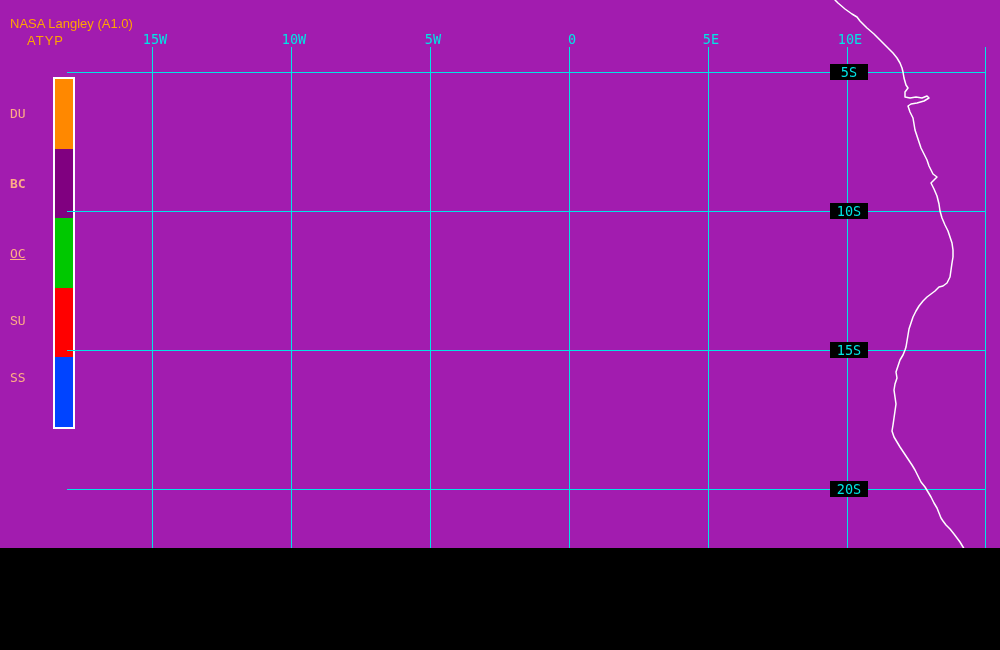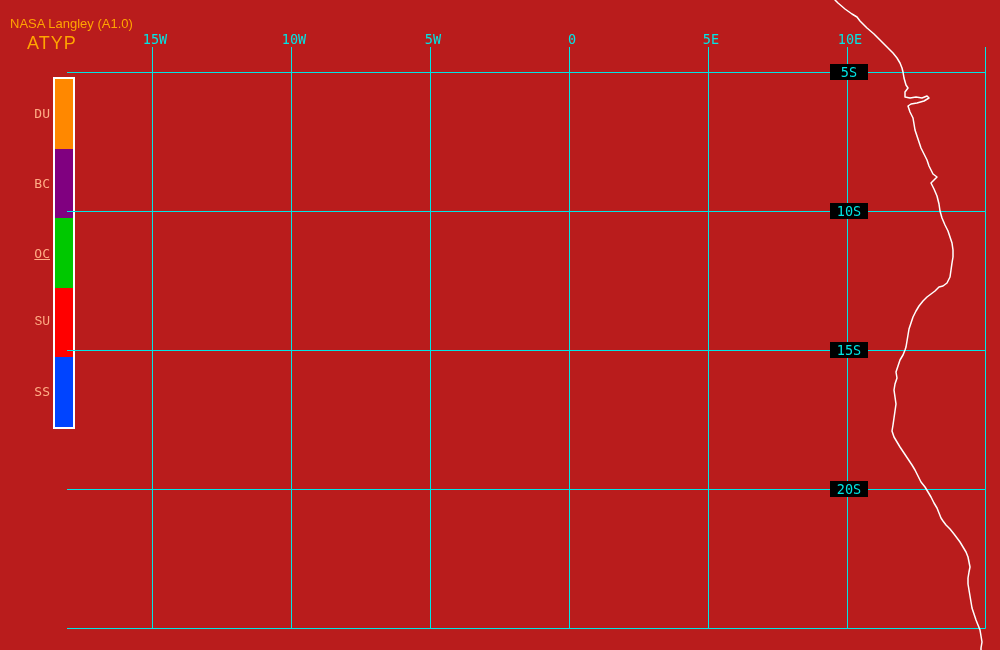--- a/index.html
+++ b/index.html
@@ -1,59 +1,59 @@
 <!DOCTYPE html>
 <html><head>
 <meta charset="utf-8">
 <style>
   html,body { margin:0; padding:0; background:#000; }
   .stage {
-    position:relative; width:1000px; height:650px; background:#b91c1c;
+    position:relative; width:1000px; height:548px; background:#a21caf;
     overflow:hidden; font-family:"DejaVu Sans Mono", monospace;
   }
   .hdr-source {
     position:absolute; left:10px; top:16px;
     font-family:"Liberation Sans", sans-serif; font-size:13px; color:#FFA500;
   }
   .hdr-product {
     position:absolute; left:27px; top:33px;
-    font-family:"Liberation Sans", sans-serif; font-size:18px; color:#FFA500;
+    font-family:"Liberation Sans", sans-serif; font-size:13px; color:#FFA500;
     letter-spacing:1px;
     text-align:center;
   }
   #colorbar {
     position:absolute; left:53px; top:77px; width:18px; height:348px;
     border:2px solid #fff; display:flex; flex-direction:column;
   }
   #colorbar .seg { width:100%; flex:1 1 0; }
   .cb-label {
-    position:absolute; left:10px; width:40px; text-align:right;
+    position:absolute; left:10px; width:40px; 
     font-size:13px; line-height:14px; color:#FFAD85;
     font-family:"DejaVu Sans Mono", monospace;
   }
   #map-svg { position:absolute; left:0; top:0; }
   .caption {
     position:absolute; left:268px; top:634px;
     font-size:13px; letter-spacing:1px; color:#fff; white-space:pre;
     font-family:"DejaVu Sans Mono", monospace;
   }
 </style>
 </head>
 <body>
 
 <div class="stage">
   <div class="hdr-source">NASA Langley (A1.0)</div>
   <div class="hdr-product">ATYP</div>
 
   <div id="legend-labels">
       <div class="cb-label" style="top: 107px; color: rgb(255, 173, 133);">DU</div>
-      <div class="cb-label" style="top: 177px; color: rgb(255, 173, 133);">BC</div>
+      <div class="cb-label" style="top: 177px; color: rgb(255, 173, 133); font-weight: bold;">BC</div>
       <div class="cb-label" style="top: 247px; color: rgb(255, 173, 133); text-decoration: underline;">OC</div>
       <div class="cb-label" style="top: 315px; color: rgb(255, 173, 133); font-family: Liberation Mono, monospace;">SU</div>
-      <div class="cb-label" style="top: 385px; color: rgb(255, 173, 133);">SS</div>
+      <div class="cb-label" style="top: 371px; color: rgb(255, 173, 133);">SS</div>
     </div>
   <div id="colorbar">
       <div class="seg" style="background: rgb(255, 136, 0);"></div>
       <div class="seg" style="background: rgb(128, 0, 128);"></div>
       <div class="seg" style="background: rgb(0, 200, 0);"></div>
       <div class="seg" style="background: rgb(255, 0, 0);"></div>
       <div class="seg" style="background: rgb(0, 68, 255);"></div>
     </div>
 
   <svg id="map-svg" width="1000" height="650">

